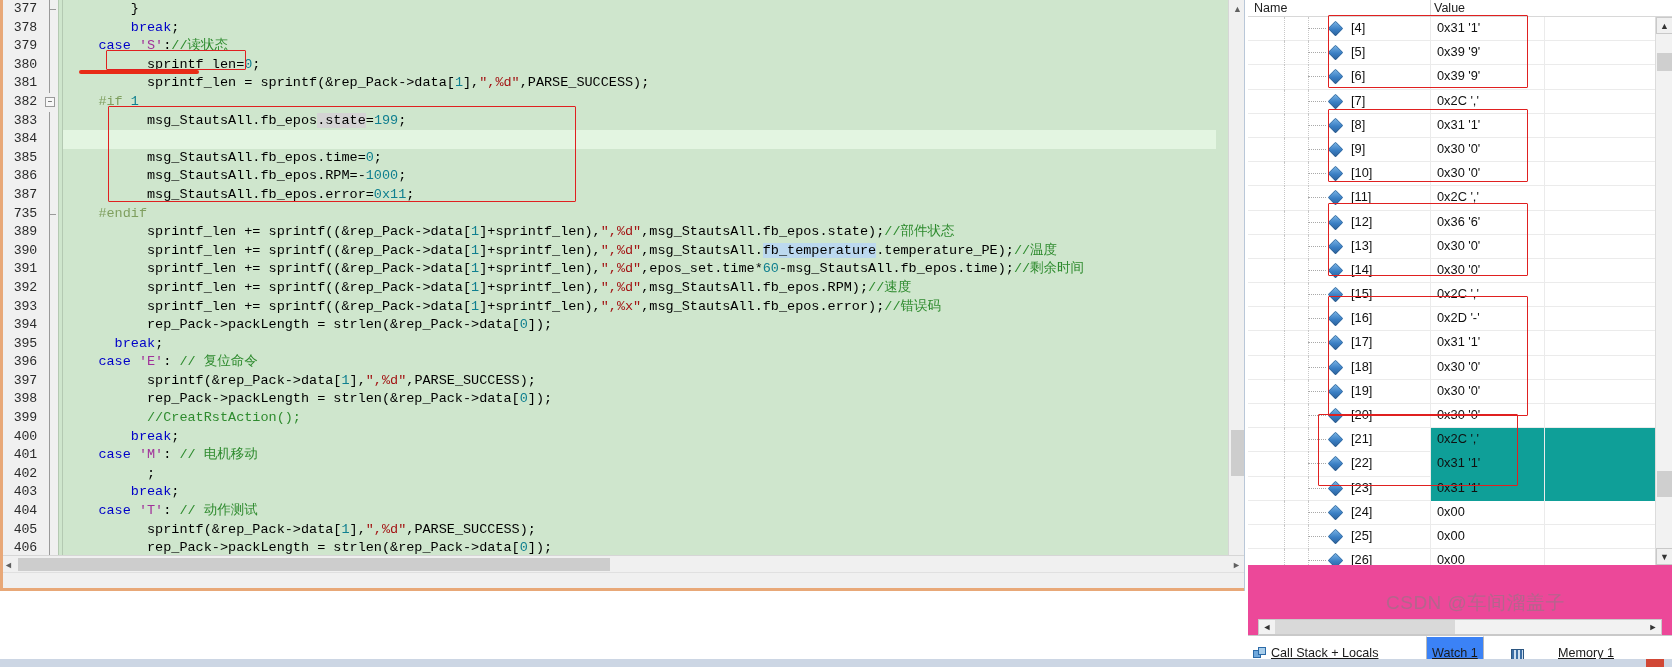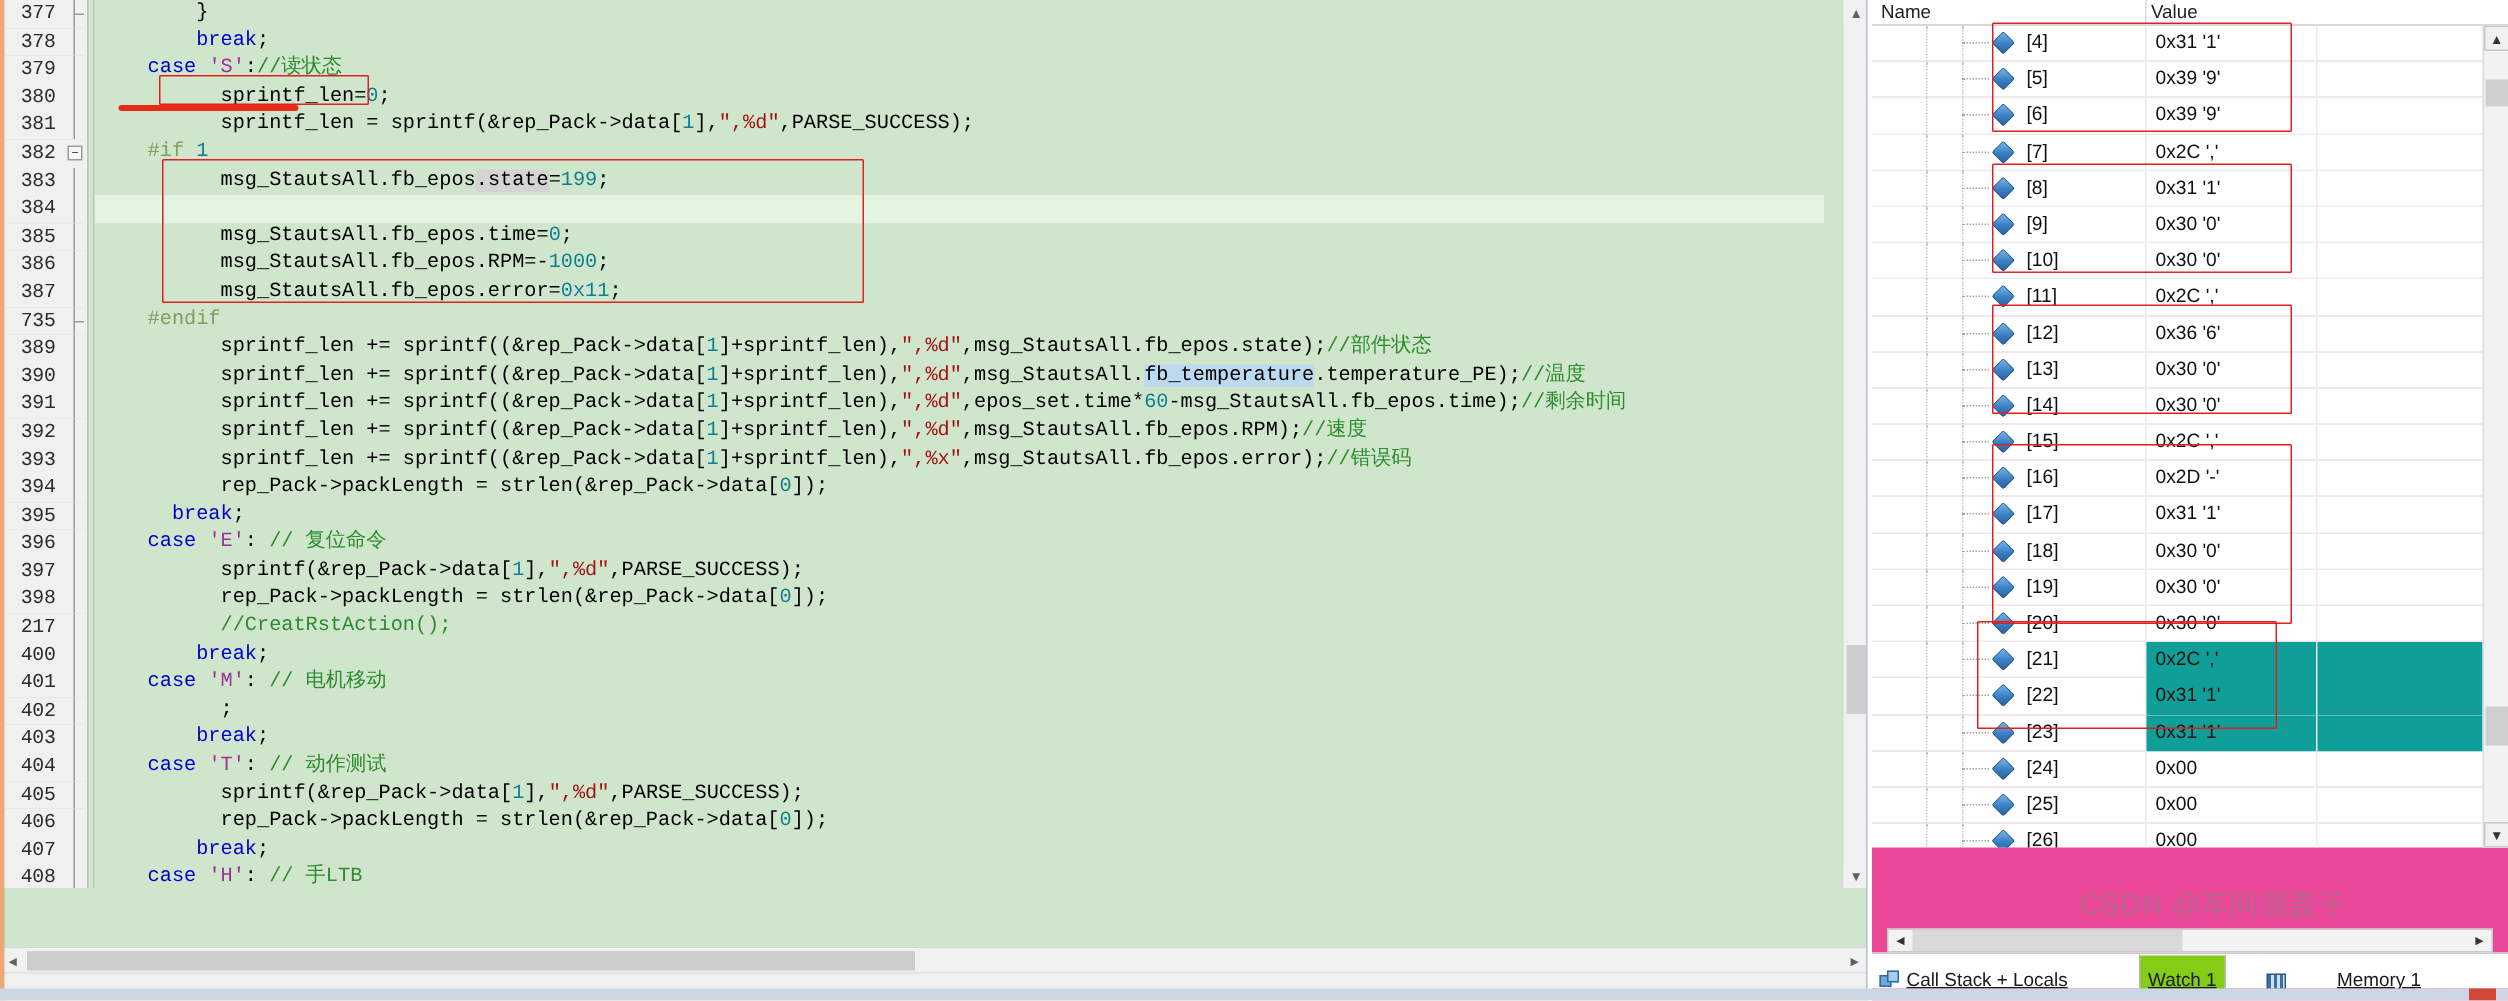--- a/index.html
+++ b/index.html
@@ -12,21 +12,21 @@
   .app {
     position: relative;
     width: 1672px; height: 667px;
     background: #ffffff;
   }
 
   
   .editor-pane {
     position: absolute;
     left: 0; top: 0;
-    width: 1245px; height: 667px;
+    width: 1245px; height: 591px;
     background: #cfe6cd;
     border-right: 1px solid #b9c7d8;
     overflow: hidden;
   }
   .editor-body {
     position: absolute;
     left: 0; top: 0;
     width: 1245px; height: 592px;
     background: #cfe6cd;
     overflow: hidden;
@@ -337,21 +337,21 @@
   .tabstrip .tab {
     position: absolute;
     top: 0; height: 24px;
     display: flex; align-items: flex-end;
     font-size: 12.6px;
     color: #1a1a1a;
     padding: 0 5px;
     text-decoration: underline;
   }
   .tabstrip .tab.active {
-    background: #84cc16;
+    background: #3b82f6;
     border-left: 1px solid #b9b9b9;
     border-right: 1px solid #b9b9b9;
     border-top: 1px solid #ffffff;
   }
   .tab-icon {
     display: inline-block;
     width: 14px; height: 13px;
     margin-right: 4px;
     position: relative;
   }
@@ -417,21 +417,21 @@
           <div class="code-line"><div class="gutter-num">389</div><div class="fold-col"><div class="fold-line"></div></div><div class="sep-bar"></div><div class="code-text">          sprintf_len += sprintf((&amp;rep_Pack-&gt;data[<span class="num">1</span>]+sprintf_len),<span class="str">",%d"</span>,msg_StautsAll.fb_epos.state);<span class="cmt">//部件状态</span></div></div>
           <div class="code-line"><div class="gutter-num">390</div><div class="fold-col"><div class="fold-line"></div></div><div class="sep-bar"></div><div class="code-text">          sprintf_len += sprintf((&amp;rep_Pack-&gt;data[<span class="num">1</span>]+sprintf_len),<span class="str">",%d"</span>,msg_StautsAll.<span class="sel">fb_temperature</span>.temperature_PE);<span class="cmt">//温度</span></div></div>
           <div class="code-line"><div class="gutter-num">391</div><div class="fold-col"><div class="fold-line"></div></div><div class="sep-bar"></div><div class="code-text">          sprintf_len += sprintf((&amp;rep_Pack-&gt;data[<span class="num">1</span>]+sprintf_len),<span class="str">",%d"</span>,epos_set.time*<span class="num">60</span>-msg_StautsAll.fb_epos.time);<span class="cmt">//剩余时间</span></div></div>
           <div class="code-line"><div class="gutter-num">392</div><div class="fold-col"><div class="fold-line"></div></div><div class="sep-bar"></div><div class="code-text">          sprintf_len += sprintf((&amp;rep_Pack-&gt;data[<span class="num">1</span>]+sprintf_len),<span class="str">",%d"</span>,msg_StautsAll.fb_epos.RPM);<span class="cmt">//速度</span></div></div>
           <div class="code-line"><div class="gutter-num">393</div><div class="fold-col"><div class="fold-line"></div></div><div class="sep-bar"></div><div class="code-text">          sprintf_len += sprintf((&amp;rep_Pack-&gt;data[<span class="num">1</span>]+sprintf_len),<span class="str">",%x"</span>,msg_StautsAll.fb_epos.error);<span class="cmt">//错误码</span></div></div>
           <div class="code-line"><div class="gutter-num">394</div><div class="fold-col"><div class="fold-line"></div></div><div class="sep-bar"></div><div class="code-text">          rep_Pack-&gt;packLength = strlen(&amp;rep_Pack-&gt;data[<span class="num">0</span>]);</div></div>
           <div class="code-line"><div class="gutter-num">395</div><div class="fold-col"><div class="fold-line"></div></div><div class="sep-bar"></div><div class="code-text">      <span class="kw">break</span>;</div></div>
           <div class="code-line"><div class="gutter-num">396</div><div class="fold-col"><div class="fold-line"></div></div><div class="sep-bar"></div><div class="code-text">    <span class="kw">case</span> <span class="chr">'E'</span>: <span class="cmt">// 复位命令</span></div></div>
           <div class="code-line"><div class="gutter-num">397</div><div class="fold-col"><div class="fold-line"></div></div><div class="sep-bar"></div><div class="code-text">          sprintf(&amp;rep_Pack-&gt;data[<span class="num">1</span>],<span class="str">",%d"</span>,PARSE_SUCCESS);</div></div>
           <div class="code-line"><div class="gutter-num">398</div><div class="fold-col"><div class="fold-line"></div></div><div class="sep-bar"></div><div class="code-text">          rep_Pack-&gt;packLength = strlen(&amp;rep_Pack-&gt;data[<span class="num">0</span>]);</div></div>
-          <div class="code-line"><div class="gutter-num">217</div><div class="fold-col"><div class="fold-line"></div></div><div class="sep-bar"></div><div class="code-text">          <span class="cmt">//CreatRstAction();</span></div></div>
+          <div class="code-line"><div class="gutter-num">399</div><div class="fold-col"><div class="fold-line"></div></div><div class="sep-bar"></div><div class="code-text">          <span class="cmt">//CreatRstAction();</span></div></div>
           <div class="code-line"><div class="gutter-num">400</div><div class="fold-col"><div class="fold-line"></div></div><div class="sep-bar"></div><div class="code-text">        <span class="kw">break</span>;</div></div>
           <div class="code-line"><div class="gutter-num">401</div><div class="fold-col"><div class="fold-line"></div></div><div class="sep-bar"></div><div class="code-text">    <span class="kw">case</span> <span class="chr">'M'</span>: <span class="cmt">// 电机移动</span></div></div>
           <div class="code-line"><div class="gutter-num">402</div><div class="fold-col"><div class="fold-line"></div></div><div class="sep-bar"></div><div class="code-text">          ;</div></div>
           <div class="code-line"><div class="gutter-num">403</div><div class="fold-col"><div class="fold-line"></div></div><div class="sep-bar"></div><div class="code-text">        <span class="kw">break</span>;</div></div>
           <div class="code-line"><div class="gutter-num">404</div><div class="fold-col"><div class="fold-line"></div></div><div class="sep-bar"></div><div class="code-text">    <span class="kw">case</span> <span class="chr">'T'</span>: <span class="cmt">// 动作测试</span></div></div>
           <div class="code-line"><div class="gutter-num">405</div><div class="fold-col"><div class="fold-line"></div></div><div class="sep-bar"></div><div class="code-text">          sprintf(&amp;rep_Pack-&gt;data[<span class="num">1</span>],<span class="str">",%d"</span>,PARSE_SUCCESS);</div></div>
           <div class="code-line"><div class="gutter-num">406</div><div class="fold-col"><div class="fold-line"></div></div><div class="sep-bar"></div><div class="code-text">          rep_Pack-&gt;packLength = strlen(&amp;rep_Pack-&gt;data[<span class="num">0</span>]);</div></div>
           <div class="code-line"><div class="gutter-num">407</div><div class="fold-col"><div class="fold-line"></div></div><div class="sep-bar"></div><div class="code-text">        <span class="kw">break</span>;</div></div>
           <div class="code-line"><div class="gutter-num">408</div><div class="fold-col"><div class="fold-line"></div></div><div class="sep-bar"></div><div class="code-text">    <span class="kw">case</span> <span class="chr">'H'</span>: <span class="cmt">// 手LTB</span></div></div>
         </div>

